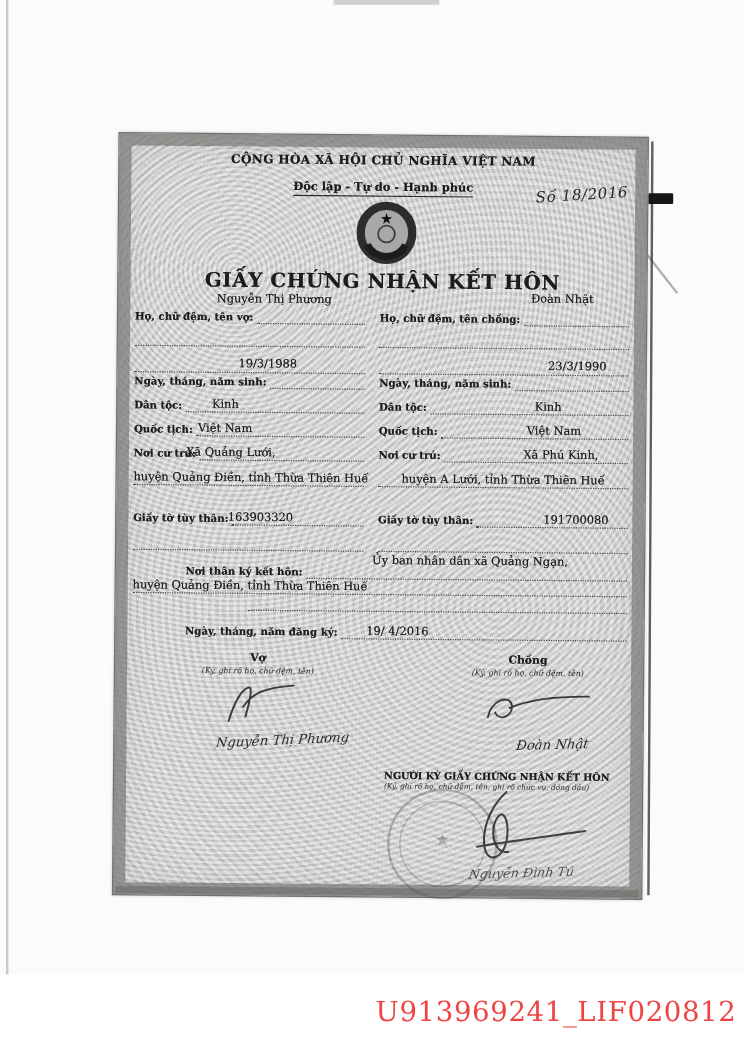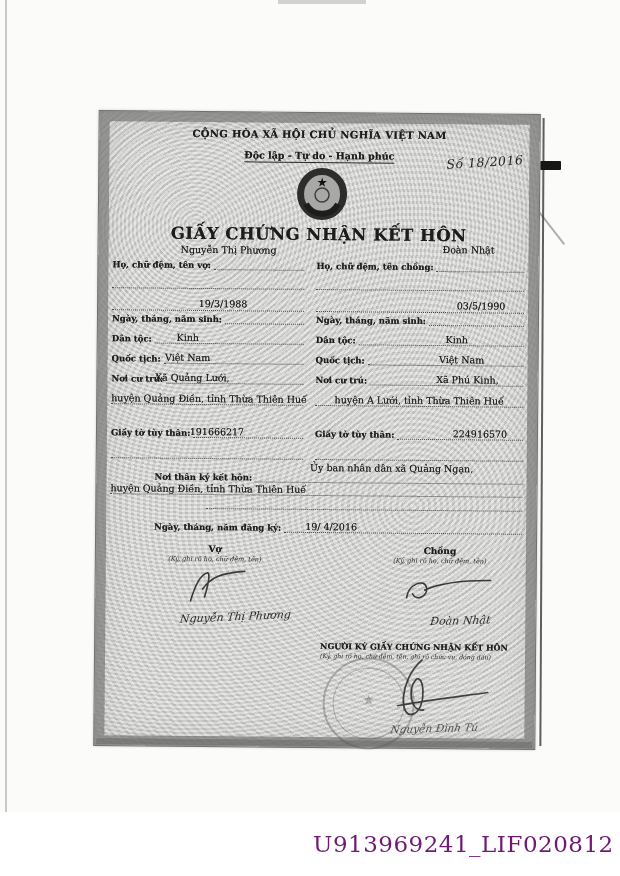--- a/index.html
+++ b/index.html
@@ -53,21 +53,21 @@
   .sig-note{font-style:italic;font-size:6.5px;text-align:center;color:#2a2a28;}
   .hand{font-style:italic;color:#2b2b29;text-align:center;}
   .official-title{font-weight:bold;font-size:8px;}
   .official-note{font-style:italic;font-size:6.2px;color:#2a2a28;white-space:normal;line-height:7px;}
 
   .stamp{position:absolute;left:228px;top:544px;width:88px;height:88px;border-radius:50%;
     border:2.5px solid rgba(80,80,78,.42);opacity:.85;}
   .stamp::before{content:"";position:absolute;inset:8px;border-radius:50%;border:1.2px solid rgba(80,80,78,.38);}
   .stamp-star{position:absolute;left:0;right:0;top:32px;text-align:center;font-size:14px;color:rgba(70,70,68,.4);}
 
-  .caption{position:absolute;left:313px;top:831px;font-size:23px;letter-spacing:.5px;color:#701a75;font-family:"DejaVu Serif","Liberation Serif",serif;}
+  .caption{position:absolute;left:313px;top:831px;font-size:23px;letter-spacing:.5px;color:#ef4444;font-family:"DejaVu Serif","Liberation Serif",serif;}
   svg.scrawl{position:absolute;overflow:visible;}
 </style>
 </head>
 <body>
 
 <div class="scan-area">
   <div class="edge-line"></div>
   <div class="top-smudge"></div>
   <div class="right-vline"></div>
   <div class="right-tab"></div>
@@ -101,21 +101,21 @@
       <span class="dots"></span>
     </div>
     <span class="val txt" style="top:130px;left:320px;width:100px">Đoàn Nhật</span>
 
     <div class="dotline" style="top:176px;left:14px;width:192px"></div>
     <div class="dotline" style="top:176px;left:218px;width:208px"></div>
 
     <div class="dotline" style="top:198px;left:14px;width:192px"></div>
     <div class="dotline" style="top:198px;left:218px;width:208px"></div>
     <span class="val txt" style="top:186px;left:60px;width:130px">19/3/1988</span>
-    <span class="val txt" style="top:186px;left:340px;width:86px">03/5/1990</span>
+    <span class="val txt" style="top:186px;left:340px;width:86px">23/3/1990</span>
 
     <div class="row" style="top:198px;left:14px;width:192px">
       <span class="lbl txt">Ngày, tháng, năm sinh:</span>
       <span class="dots"></span>
     </div>
     <div class="row" style="top:198px;left:218px;width:208px">
       <span class="lbl txt">Ngày, tháng, năm sinh:</span>
       <span class="dots"></span>
     </div>
 
@@ -154,26 +154,26 @@
 
     <div class="dotline" style="top:292px;left:14px;width:192px"></div>
     <span class="val val-left txt" style="top:281px;left:14px;width:192px">huyện Quảng Điền, tỉnh Thừa Thiên Huế</span>
     <div class="dotline" style="top:292px;left:218px;width:208px"></div>
     <span class="val txt" style="top:281px;left:218px;width:208px">huyện A Lưới, tỉnh Thừa Thiên Huế</span>
 
     <div class="row" style="top:312px;left:14px;width:192px">
       <span class="lbl txt">Giấy tờ tùy thân:</span>
       <span class="dots"></span>
     </div>
-    <span class="val txt" style="top:314px;left:75px;width:90px">191666217</span>
+    <span class="val txt" style="top:314px;left:75px;width:90px">163903320</span>
     <div class="row" style="top:312px;left:218px;width:208px">
       <span class="lbl txt">Giấy tờ tùy thân:</span>
       <span class="dots"></span>
     </div>
-    <span class="val txt" style="top:314px;left:340px;width:86px">224916570</span>
+    <span class="val txt" style="top:314px;left:340px;width:86px">191700080</span>
 
     <div class="dotline" style="top:346px;left:14px;width:192px"></div>
     <div class="dotline" style="top:346px;left:218px;width:208px"></div>
 
     <div class="row" style="top:356px;left:58px;width:368px">
       <span class="lbl txt">Nơi thân ký kết hôn:</span>
       <span class="dots"></span>
     </div>
     <span class="val txt" style="top:349px;left:180px;width:230px">Ủy ban nhân dân xã Quảng Ngạn,</span>
     <div class="dotline" style="top:382px;left:14px;width:412px"></div>

